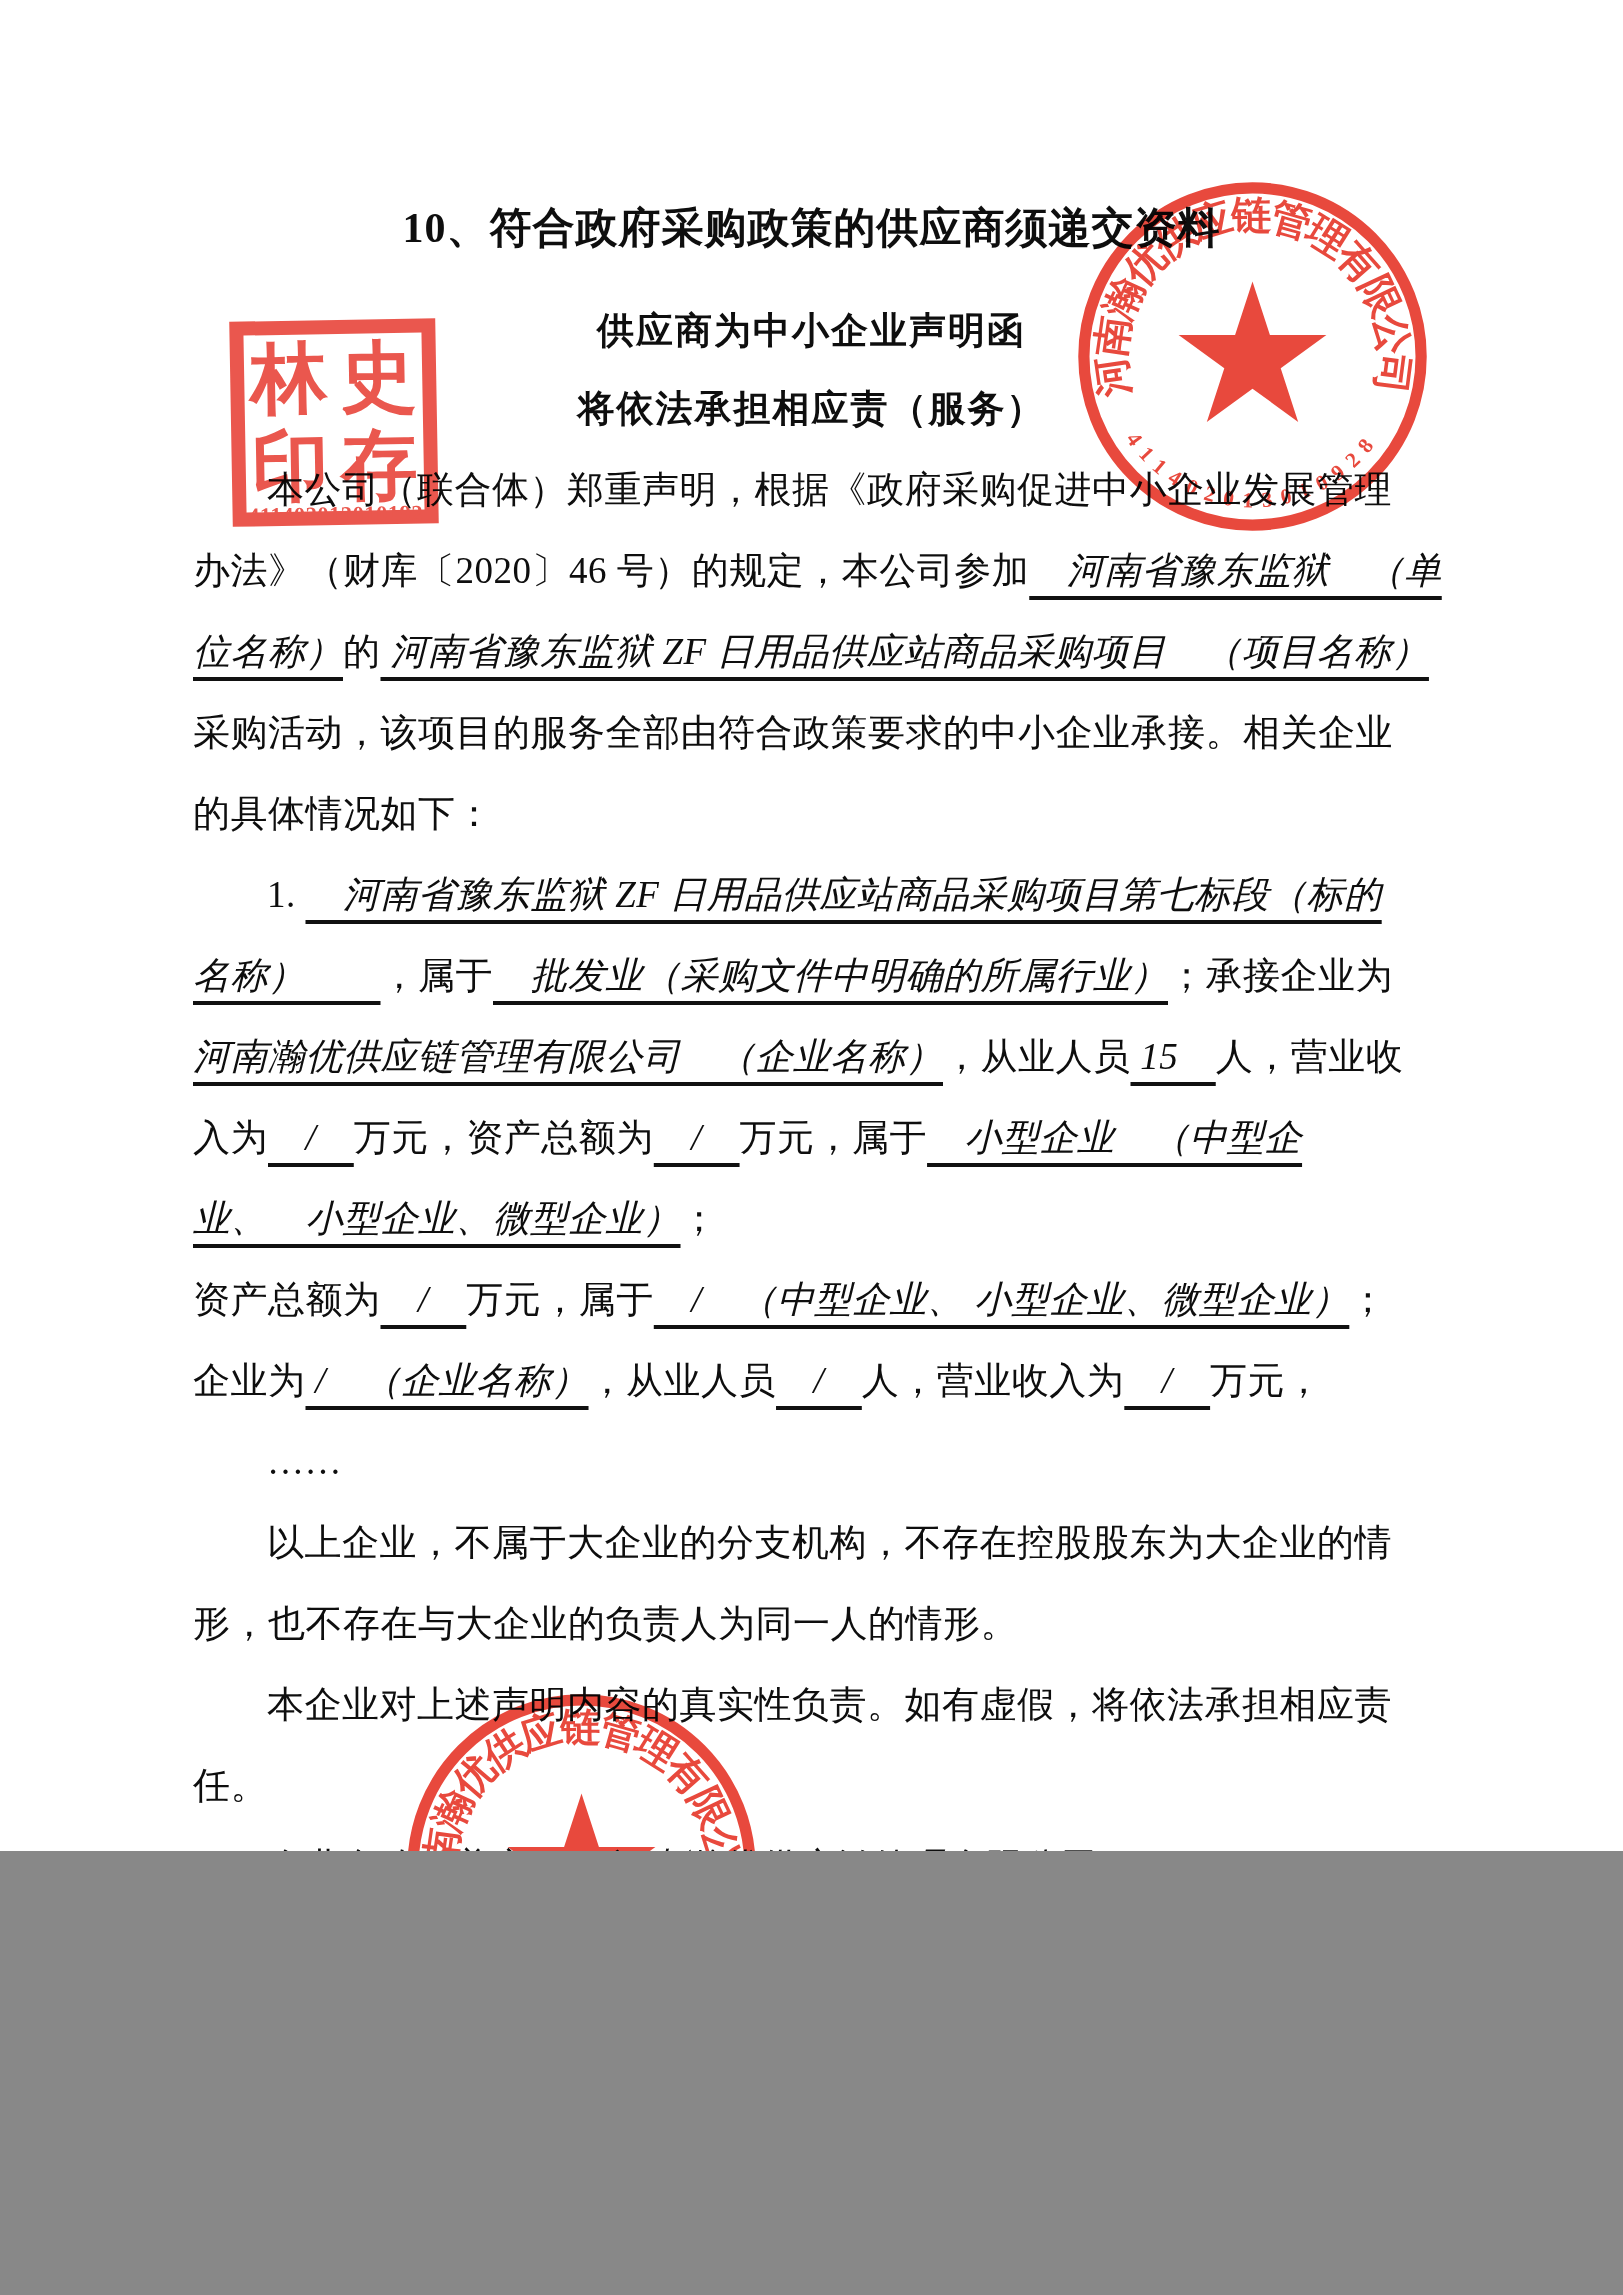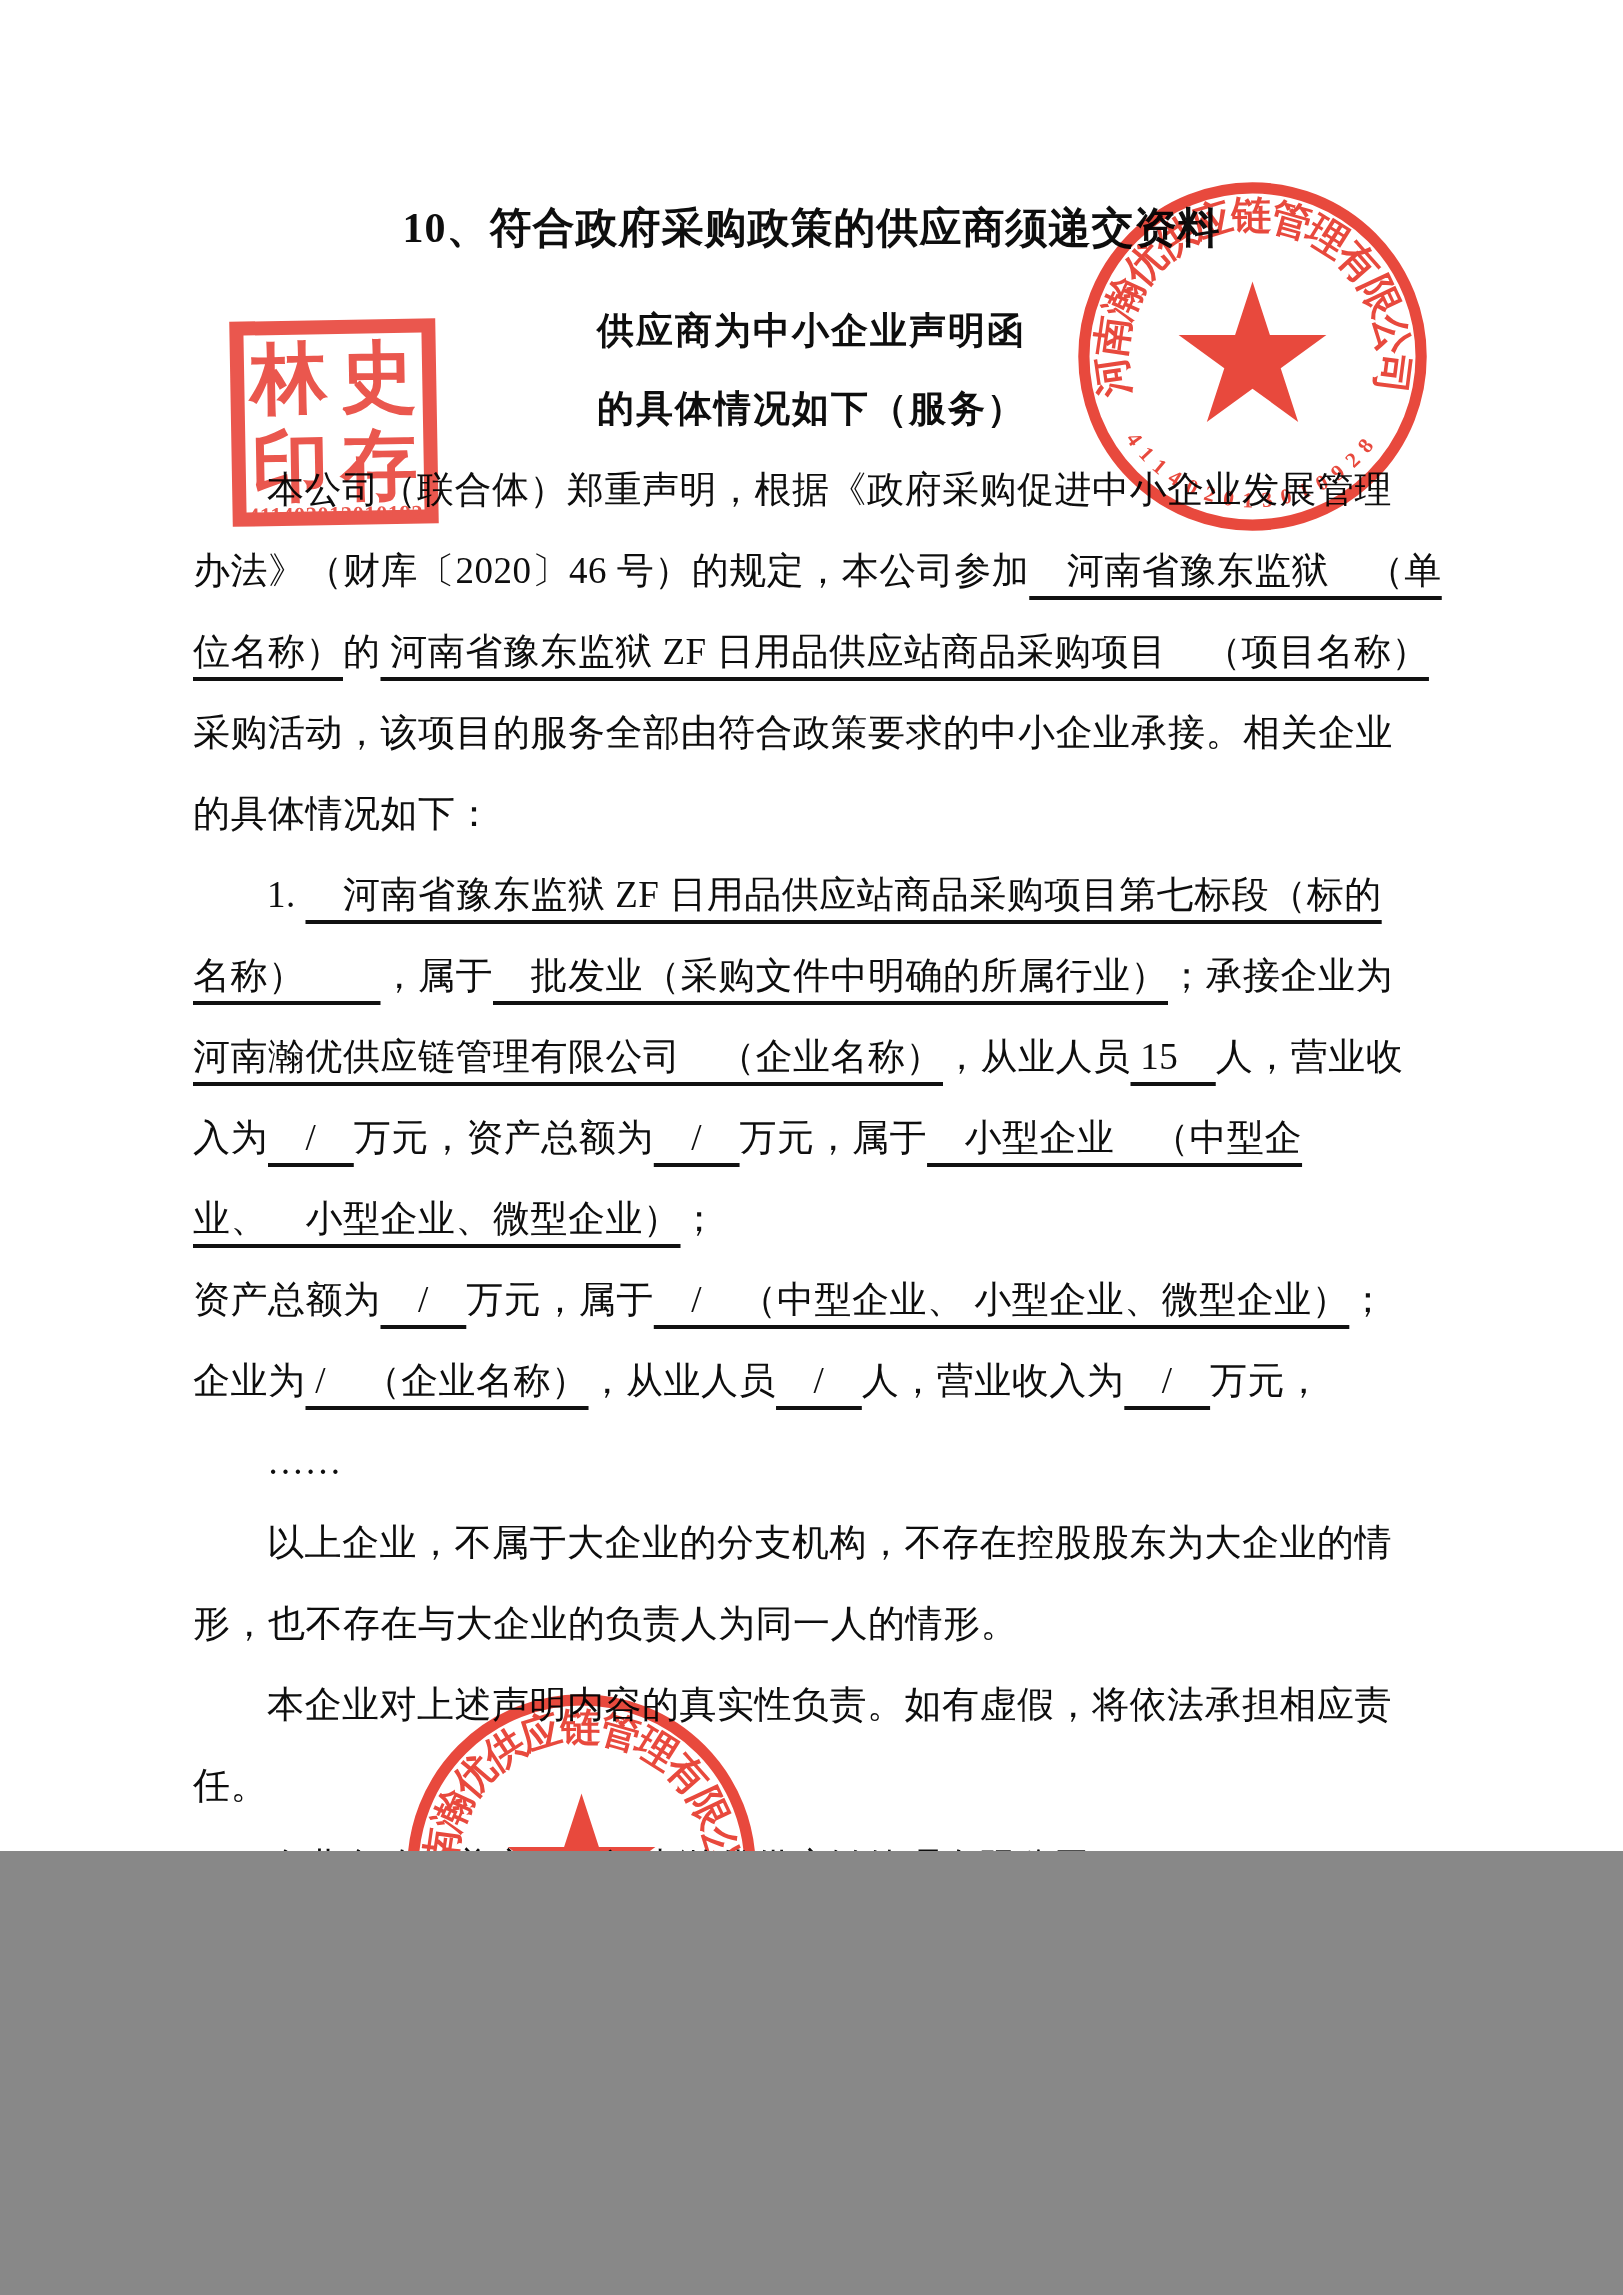--- a/index.html
+++ b/index.html
@@ -26,20 +26,21 @@
     position:absolute;top:449px;left:193px;width:1237px;
     font-size:37px;letter-spacing:0.5px;
   }
   .line{height:81px;line-height:81px;white-space:nowrap;}
   .line.indent{text-indent:74px;}
   .u{
     text-decoration:underline;
     text-decoration-thickness:3.6px;
     text-underline-offset:13.3px;
     text-decoration-color:#111;
+    font-style:italic;
   }
   .b{font-weight:bold;}
   .pageno{
     position:absolute;top:2105px;left:0;width:100%;
     text-align:left;font-size:23.5px;letter-spacing:1px;
   }
   
   .stamp{position:absolute;mix-blend-mode:multiply;pointer-events:none;}
   .stamp-circle{color:#e6392c;opacity:.92;}
   .stamp-a{left:1066px;top:170px;width:373px;height:373px;}
@@ -71,21 +72,21 @@
     font-family:"Liberation Serif","DejaVu Serif",serif;
   }
 </style>
 </head>
 <body>
 
 <div class="page">
 
   <h1 class="title">10、符合政府采购政策的供应商须递交资料</h1>
   <h2 class="sub sub1">供应商为中小企业声明函</h2>
-  <h2 class="sub sub2">的具体情况如下（服务）</h2>
+  <h2 class="sub sub2">将依法承担相应责（服务）</h2>
 
   <div class="body" id="body-lines">
       <div class="line indent"><span class="">本公司（联合体）郑重声明，根据《政府采购促进中小企业发展管理</span></div>
       <div class="line"><span class="">办法》（财库〔2020〕46 号）的规定，本公司参加</span><span class="u">　河南省豫东监狱　（单</span></div>
       <div class="line"><span class="u">位名称）</span><span class="">的</span><span class="u"> 河南省豫东监狱 ZF 日用品供应站商品采购项目　（项目名称）</span></div>
       <div class="line"><span class="">采购活动，该项目的服务全部由符合政策要求的中小企业承接。相关企业</span></div>
       <div class="line"><span class="">的具体情况如下：</span></div>
       <div class="line indent"><span class="">1. </span><span class="u">　河南省豫东监狱 ZF 日用品供应站商品采购项目第七标段（标的</span></div>
       <div class="line"><span class="u">名称）　　</span><span class="">，属于</span><span class="u">　批发业（采购文件中明确的所属行业）</span><span class="">；承接企业为</span></div>
       <div class="line"><span class="u">河南瀚优供应链管理有限公司　（企业名称）</span><span class="">，从业人员</span><span class="u"> 15　</span><span class="">人，营业收</span></div>

